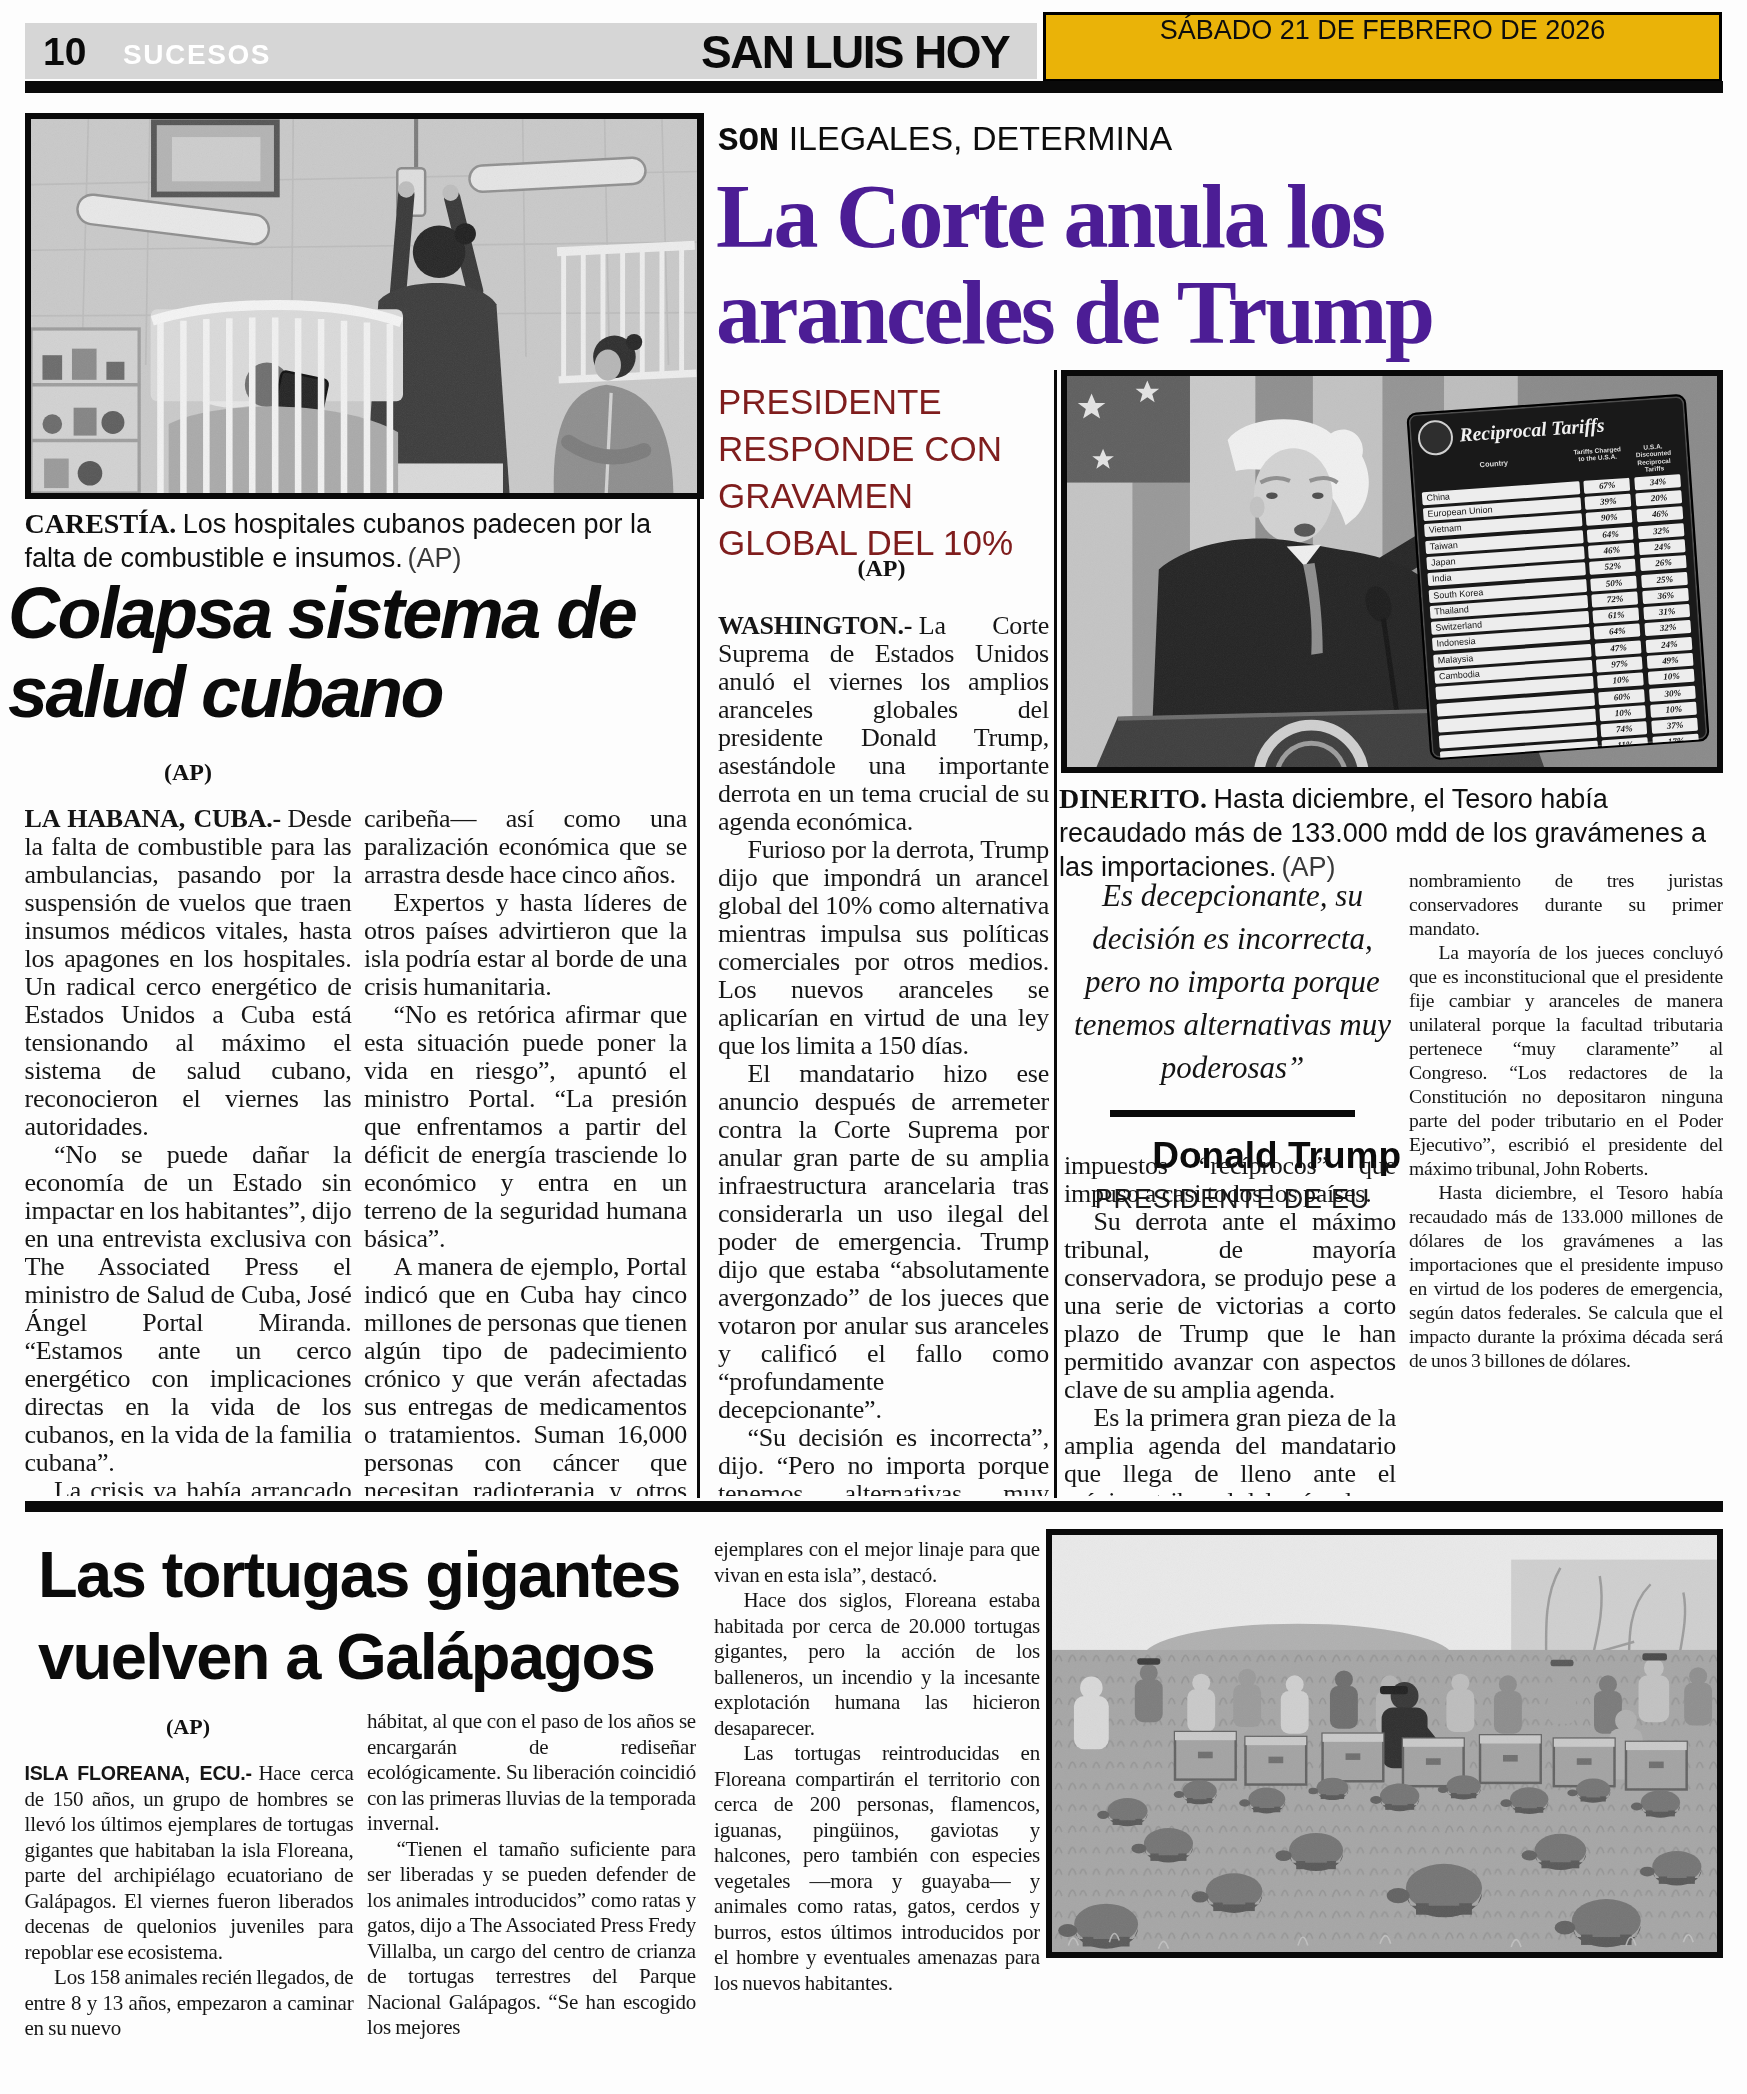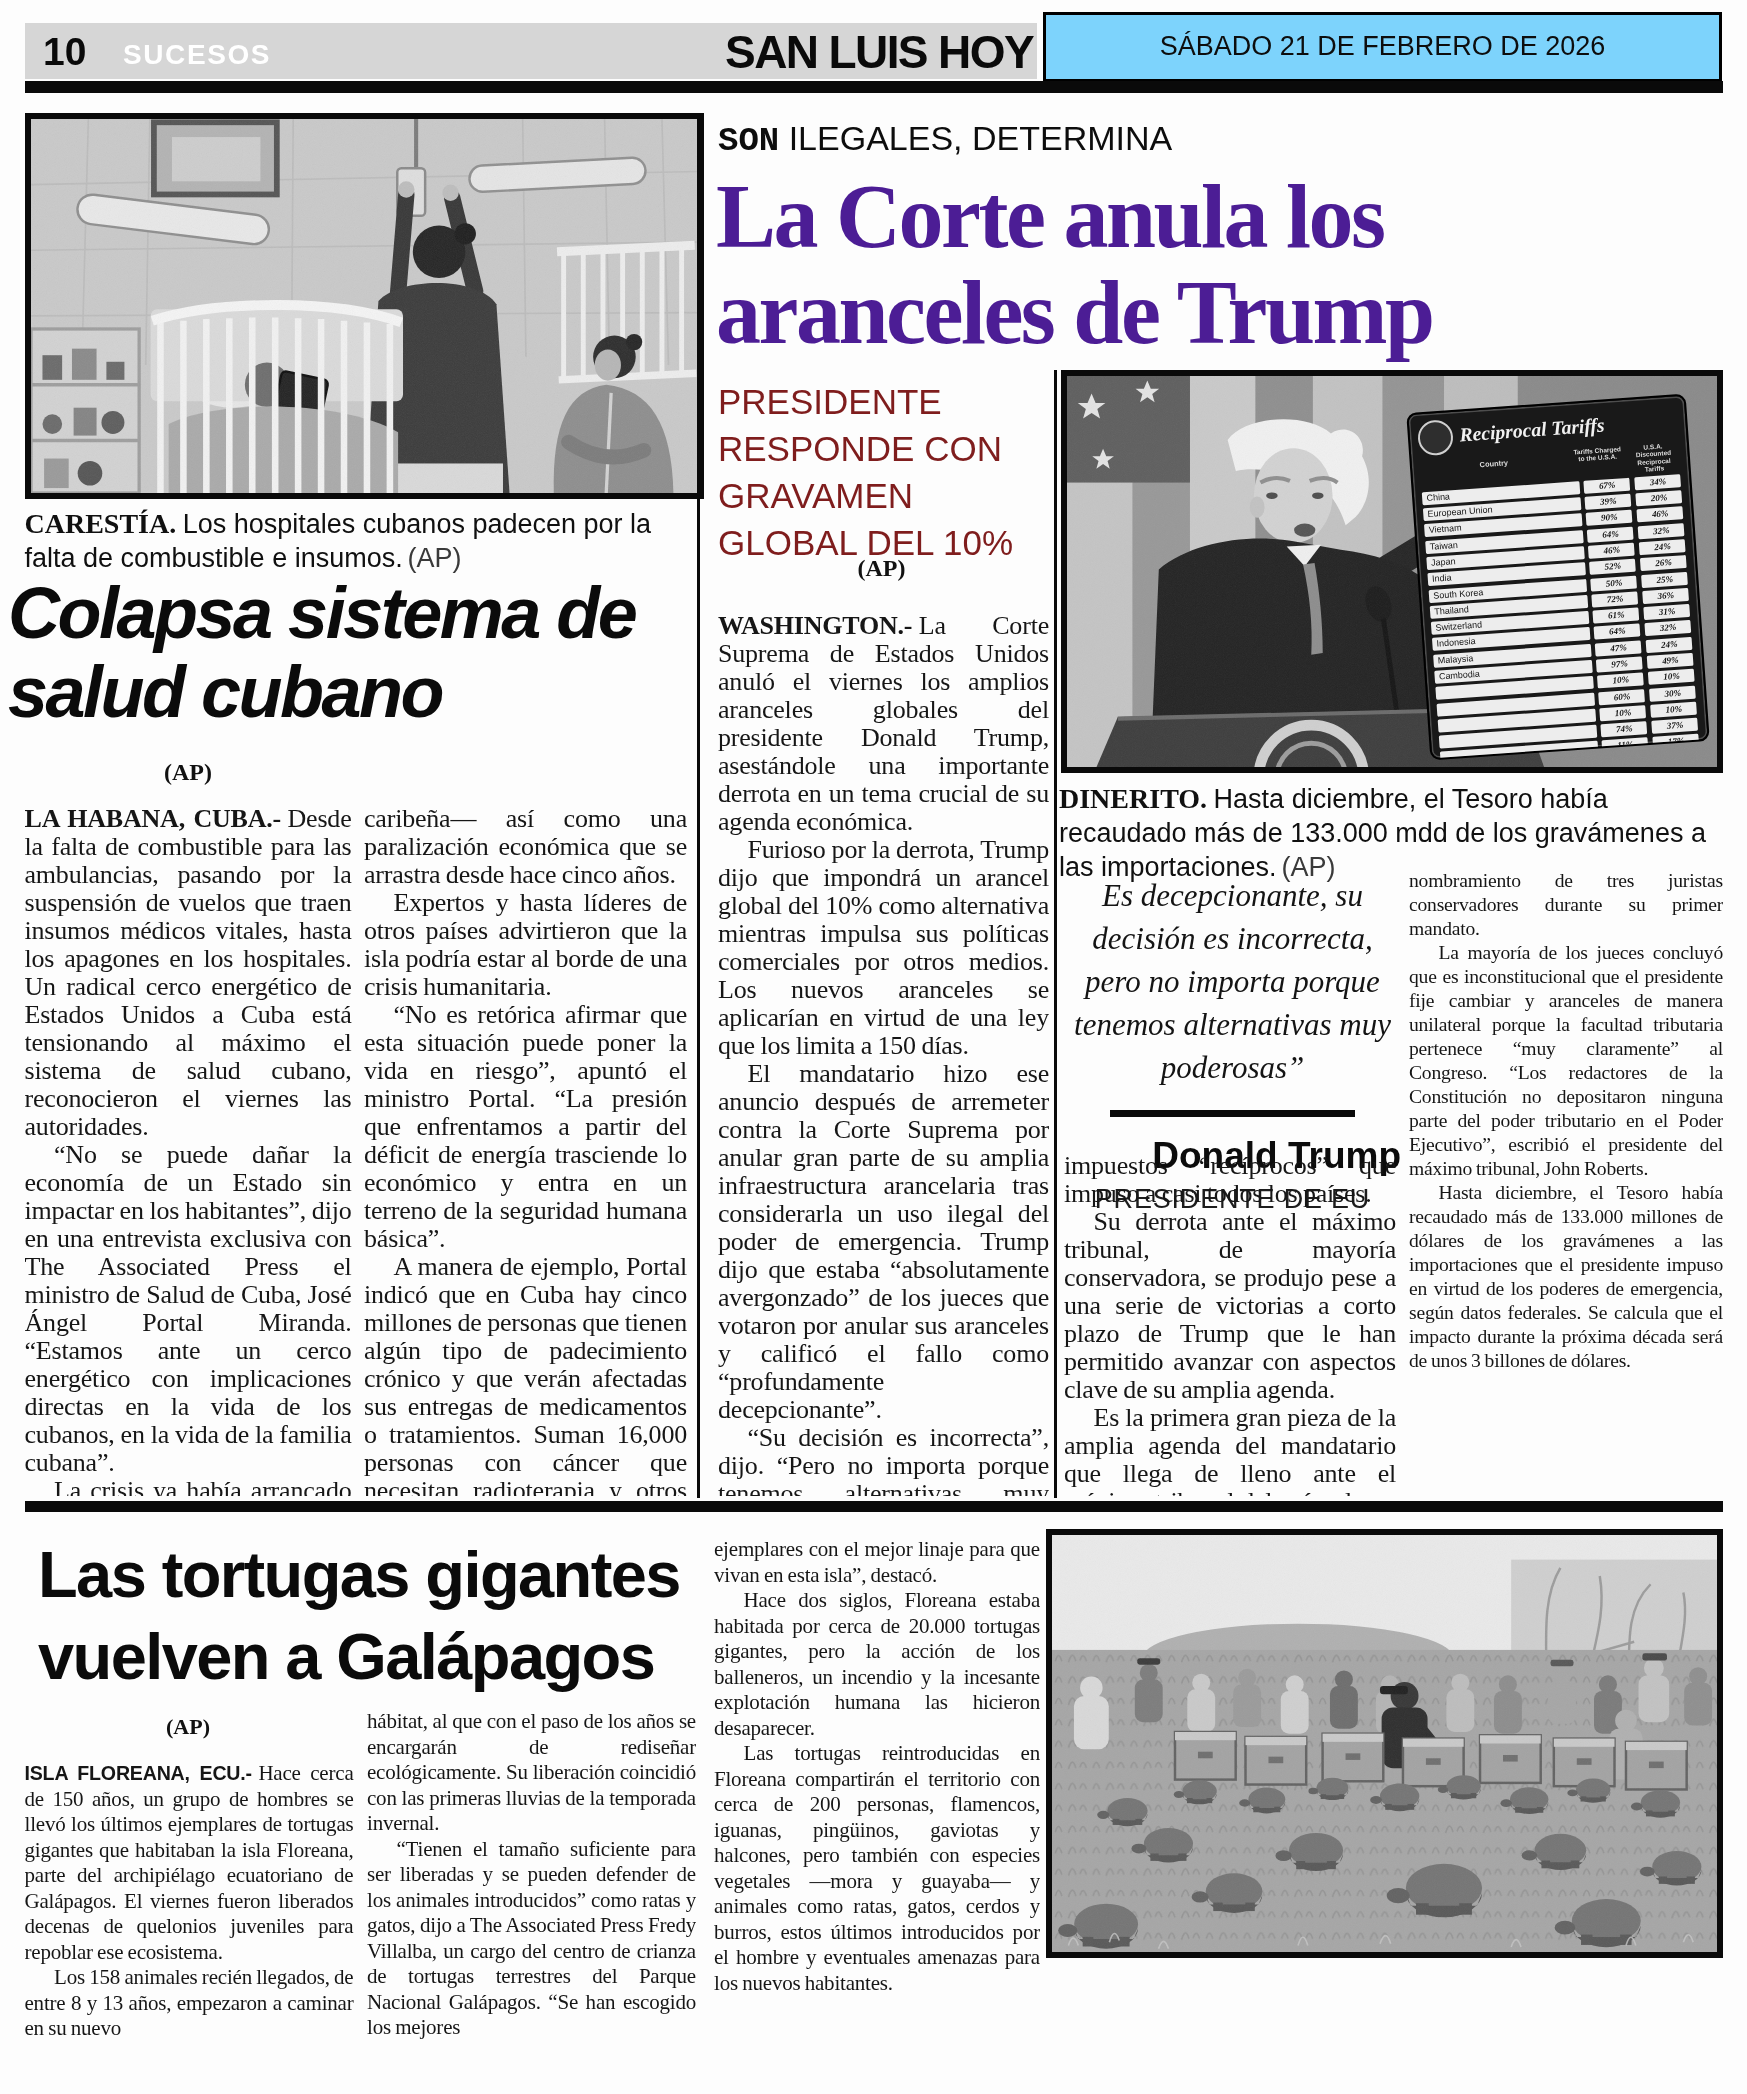--- a/index.html
+++ b/index.html
@@ -7,21 +7,21 @@
         font-family:"Liberation Serif",serif;color:#111;}
   .abs{position:absolute;}
   .sans{font-family:"Liberation Sans",sans-serif;}
   .rule{background:#0a0a0a;}
 
   
   .gray-bar{background:#d6d6d6;}
   .pagenum{font:800 39px "Liberation Sans",sans-serif;color:#0a0a0a;}
   .section-label{font:800 28px "Liberation Sans",sans-serif;color:#fff;letter-spacing:1.6px;}
   .masthead{font:800 46px "Liberation Sans",sans-serif;color:#0a0a0a;letter-spacing:-1.6px;text-align:right;}
-  .datebox{background:#7dd3fc;border:3.3px solid #000;display:flex;align-items:center;justify-content:center;}
+  .datebox{background:#eab308;border:3.3px solid #000;display:flex;align-items:flex-start;justify-content:center;}
   .date-text{font:400 27px "Liberation Sans",sans-serif;color:#0d0d0d;letter-spacing:0;}
 
   
   .h-cuba{font:bold 72px/79px "Liberation Sans",sans-serif;letter-spacing:-2.5px;color:#0b0b0b;}
   .h-trump{font:bold 90px/96px "Liberation Serif",serif;letter-spacing:-2.5px;color:#4c1d95;}
   .h-turtle{font:bold 65px/82px "Liberation Sans",sans-serif;letter-spacing:-1.6px;color:#0b0b0b;}
   .kicker{font:400 34px "Liberation Sans",sans-serif;color:#0d0d0d;}
   .kicker .kb{font-weight:800;font-family:Liberation Mono, monospace;}
   .subhead{font:400 35px/47px "Liberation Sans",sans-serif;color:#7f1d1d;}
   .byline{font:bold 24px "Liberation Serif",serif;text-align:center;color:#111;}
@@ -66,21 +66,21 @@
     height:13px;text-align:center;border-radius:1.6px;}
 </style>
 </head>
 <body>
 
 <div class="page">
 
   <div class="abs gray-bar" style="left:24.5px;top:23px;width:1012px;height:56px;"></div>
   <div class="abs pagenum" style="left:43px;top:29.5px;">10</div>
   <div class="abs section-label" style="left:123px;top:39px;">SUCESOS</div>
-  <div class="abs masthead" style="left:512px;top:24.5px;width:521px;">SAN LUIS HOY</div>
+  <div class="abs masthead" style="left:488px;top:24.5px;width:521px;">SAN LUIS HOY</div>
   <div class="abs datebox" style="left:1043px;top:11.5px;width:673px;height:64px;">
     <span class="date-text">SÁBADO 21 DE FEBRERO DE 2026</span>
   </div>
   <div class="abs rule" style="left:24.5px;top:81px;width:1698px;height:11.5px;"></div>
 
   <div class="abs photo-frame" style="left:24.5px;top:113px;width:679px;height:386px;">
     <svg viewBox="0 0 814 456" preserveAspectRatio="none">
       <defs>
         <filter id="gr1">
             <feTurbulence type="fractalNoise" baseFrequency="0.9" numOctaves="2" stitchTiles="stitch"></feTurbulence>

